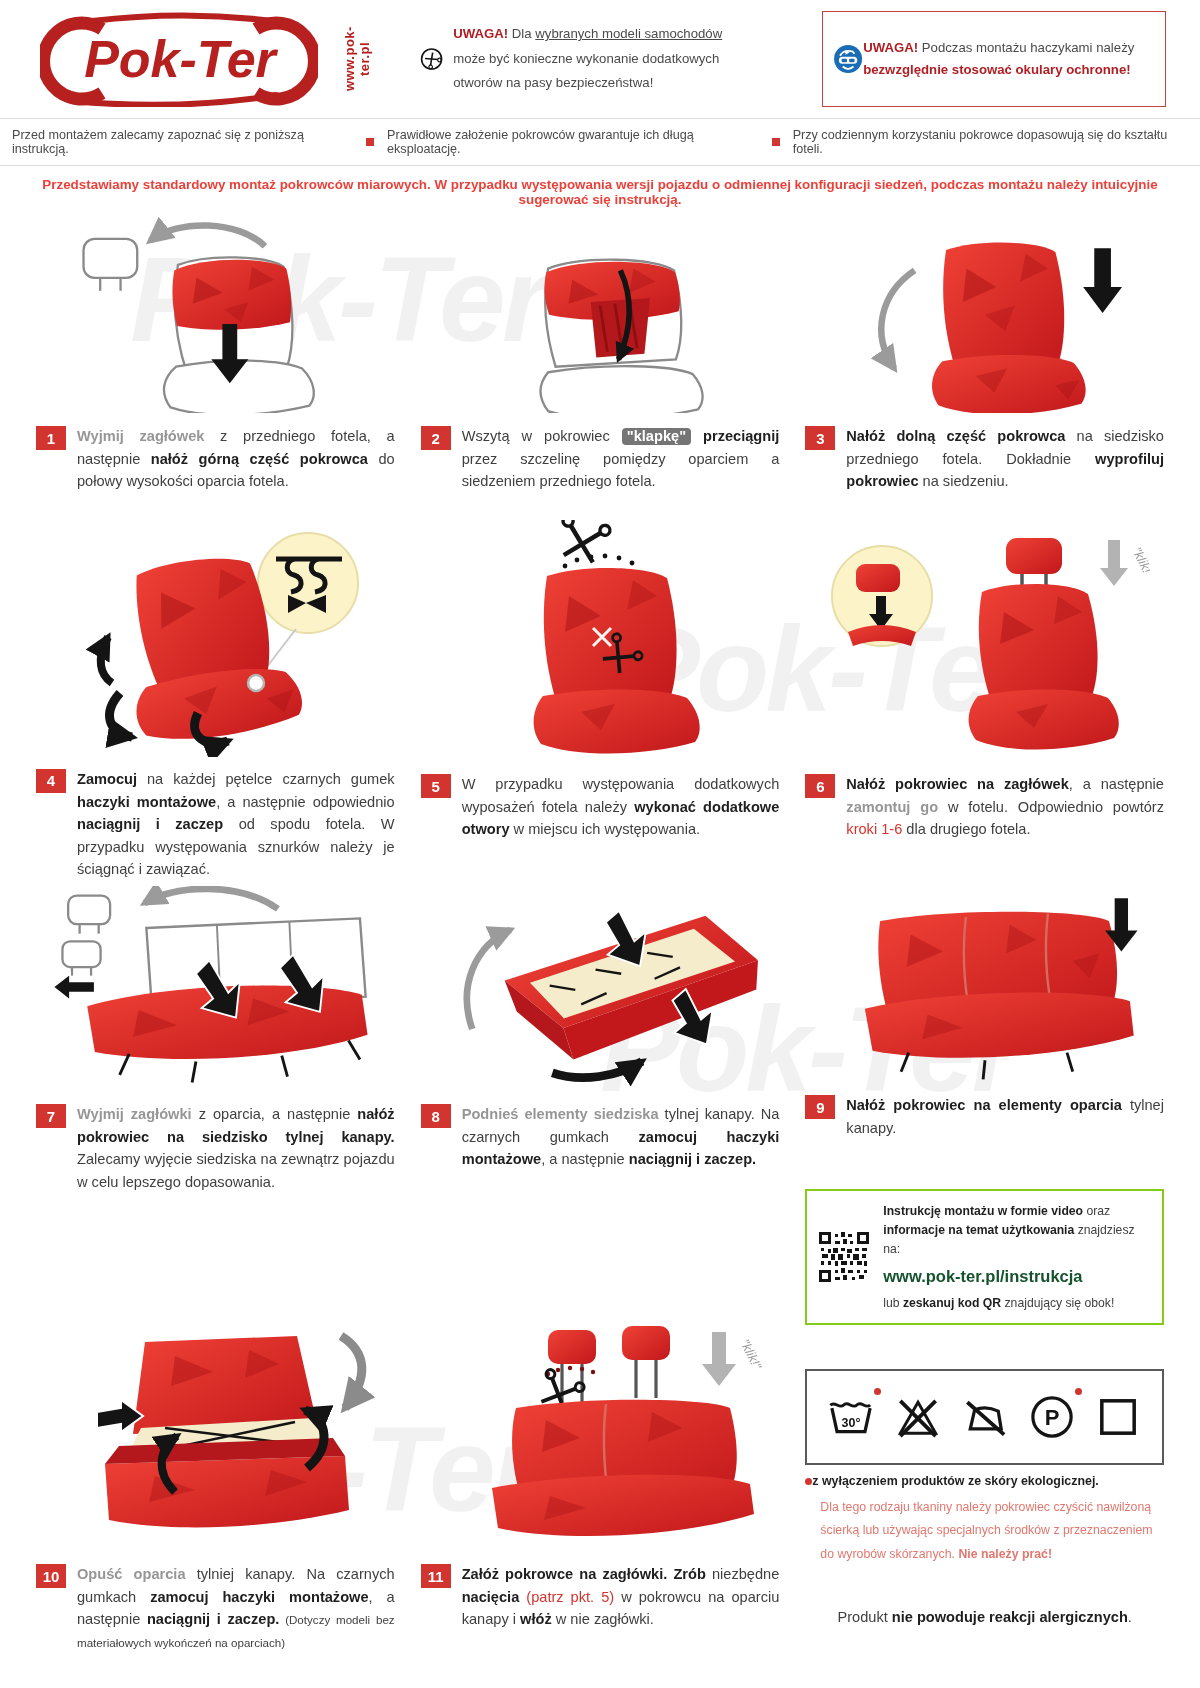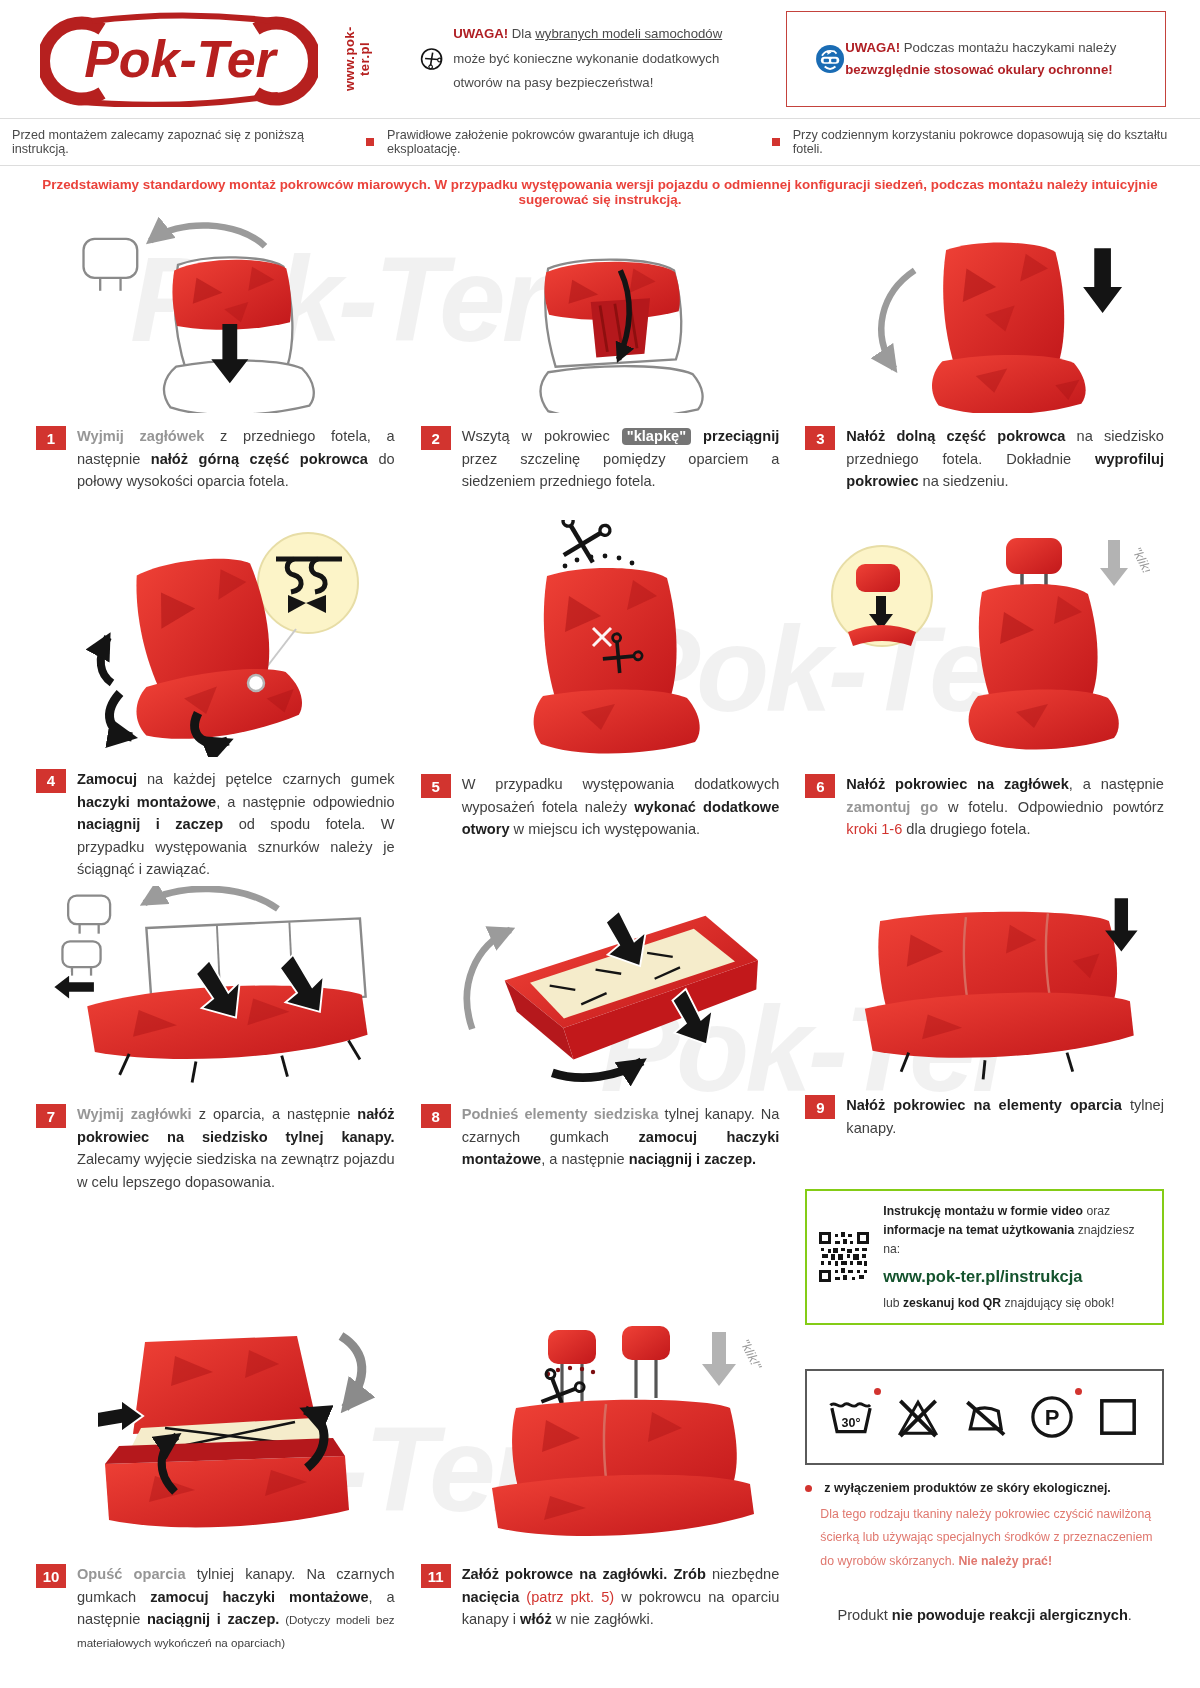--- a/index.html
+++ b/index.html
@@ -7,21 +7,21 @@
         font-family:"Liberation Sans",sans-serif;color:#3f3f3f;overflow:hidden;}
 
   
   .header{display:flex;align-items:center;height:118px;padding:0 34px 0 40px;gap:22px;}
   .logo-wrap{display:flex;align-items:center;flex-shrink:0;}
   .site-vertical{writing-mode:vertical-rl;transform:rotate(180deg);font-size:13px;font-weight:bold;
         color:#b6201f;letter-spacing:.5px;margin-left:2px;height:96px;text-align:center;}
   .cut-note{display:flex;align-items:center;gap:10px;max-width:330px;margin-left:26px;}
   .note-text{font-size:13.2px;line-height:1.85;color:#4a4a4a;}
   .goggles-box{margin-left:auto;display:flex;align-items:center;border:1.5px solid #c4423c;
-        padding:11px 28px;max-width:322px;}
+        padding:11px 10px;max-width:322px;}
   .goggles-box .note-text{line-height:1.7;}
 
   
   .info-bar{border-top:1px solid #ddd;border-bottom:1px solid #ddd;display:flex;justify-content:center;
         align-items:center;gap:13px;padding:9px 12px;font-size:12.6px;color:#4a4a4a;}
   .sq{width:8px;height:8px;background:#d2342f;flex-shrink:0;}
   .intro{color:#ea423b;font-weight:bold;font-size:13.4px;text-align:center;padding:11px 8px 2px;}
 
   
   .grid{display:grid;grid-template-columns:repeat(3,1fr);grid-template-rows:306px 366px 430px auto;
@@ -44,25 +44,25 @@
   .sg-sm{font-size:11.6px;}
 
   
   .qr-box{border:2px solid #84cc16;margin-top:50px;padding:11px 12px;display:flex;gap:14px;align-items:center;}
   .qr-text{font-size:12.2px;line-height:1.55;}
   .qr-link{display:block;color:#14532d;font-weight:bold;font-size:16.5px;margin:5px 0 4px;}
   .care-box{border:2px solid #5a5a5a;margin-top:58px;padding:20px 10px;display:flex;
         justify-content:space-around;align-items:center;}
   .care-sym{position:relative;width:52px;height:52px;display:flex;align-items:center;justify-content:center;}
   .dot-mark{position:absolute;top:-3px;right:-4px;width:7px;height:7px;border-radius:50%;background:#d2342f;}
-  .eco-line{display:flex;gap:12px;align-items:flex-start;margin-top:16px;font-size:12.4px;font-weight:bold;color:#1f1f1f;}
+  .eco-line{display:flex;gap:0;align-items:flex-start;margin-top:9px;font-size:12.4px;font-weight:bold;color:#1f1f1f;}
   .eco-dot{width:7px;height:7px;border-radius:50%;background:#d2342f;margin-top:4px;flex-shrink:0;}
   .eco-warn{margin:8px 0 0 15px;font-size:12.3px;line-height:1.9;color:#e0786f;}
   .eco-warn .sg-b{color:#e0786f;}
-  .allergy{margin-top:34px;text-align:center;font-size:14.6px;color:#3f3f3f;}
+  .allergy{margin-top:43px;text-align:center;font-size:14.6px;color:#3f3f3f;}
 
   
   .wm{position:absolute;z-index:0;font-style:italic;font-weight:bold;color:#000;opacity:.05;
         font-size:120px;white-space:nowrap;letter-spacing:-4px;pointer-events:none;}
   .wm sup{font-size:30px;}
 </style>
 </head>
 <body>
 
 <div class="page">

